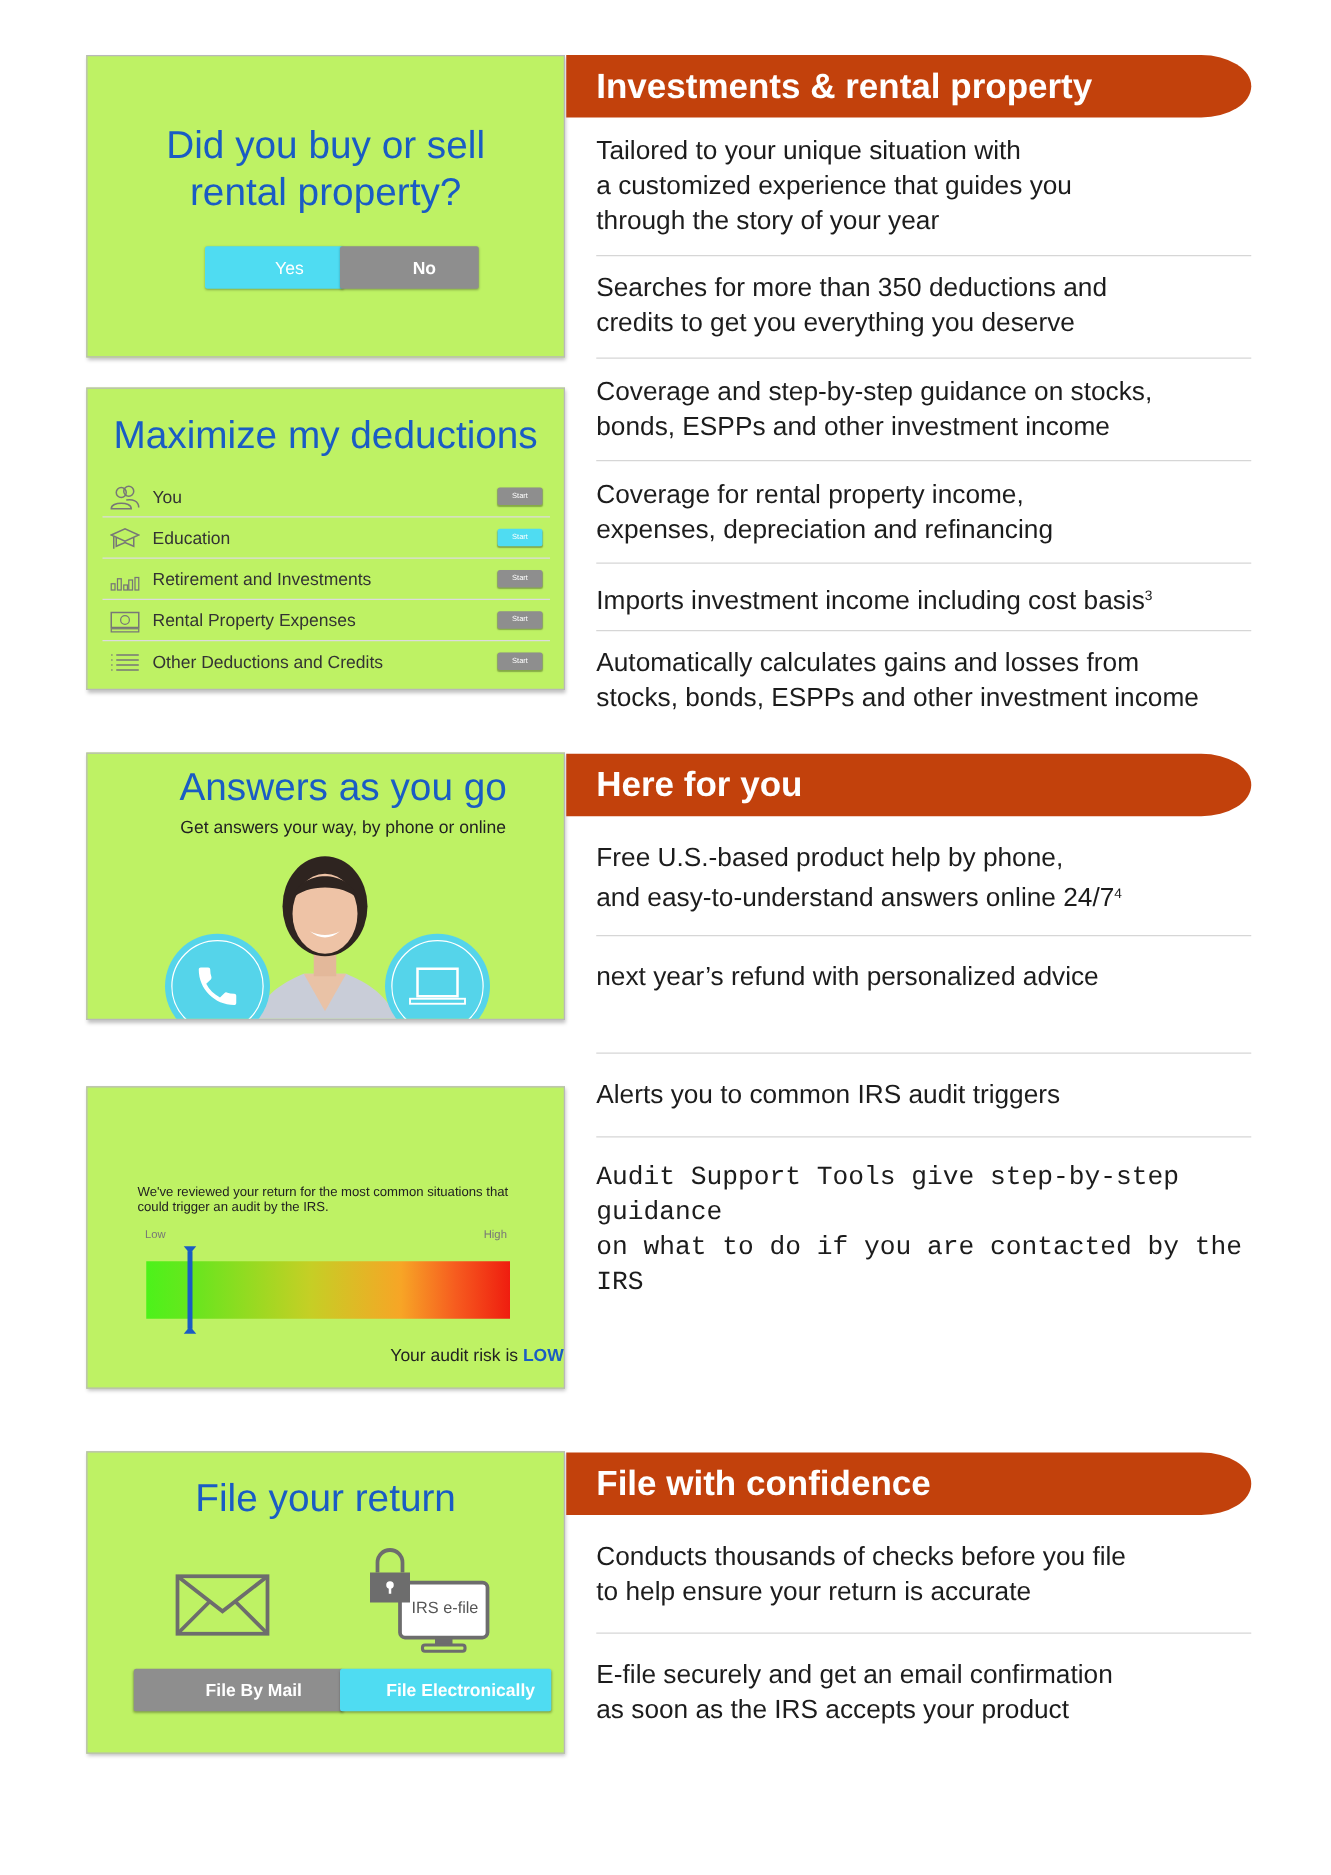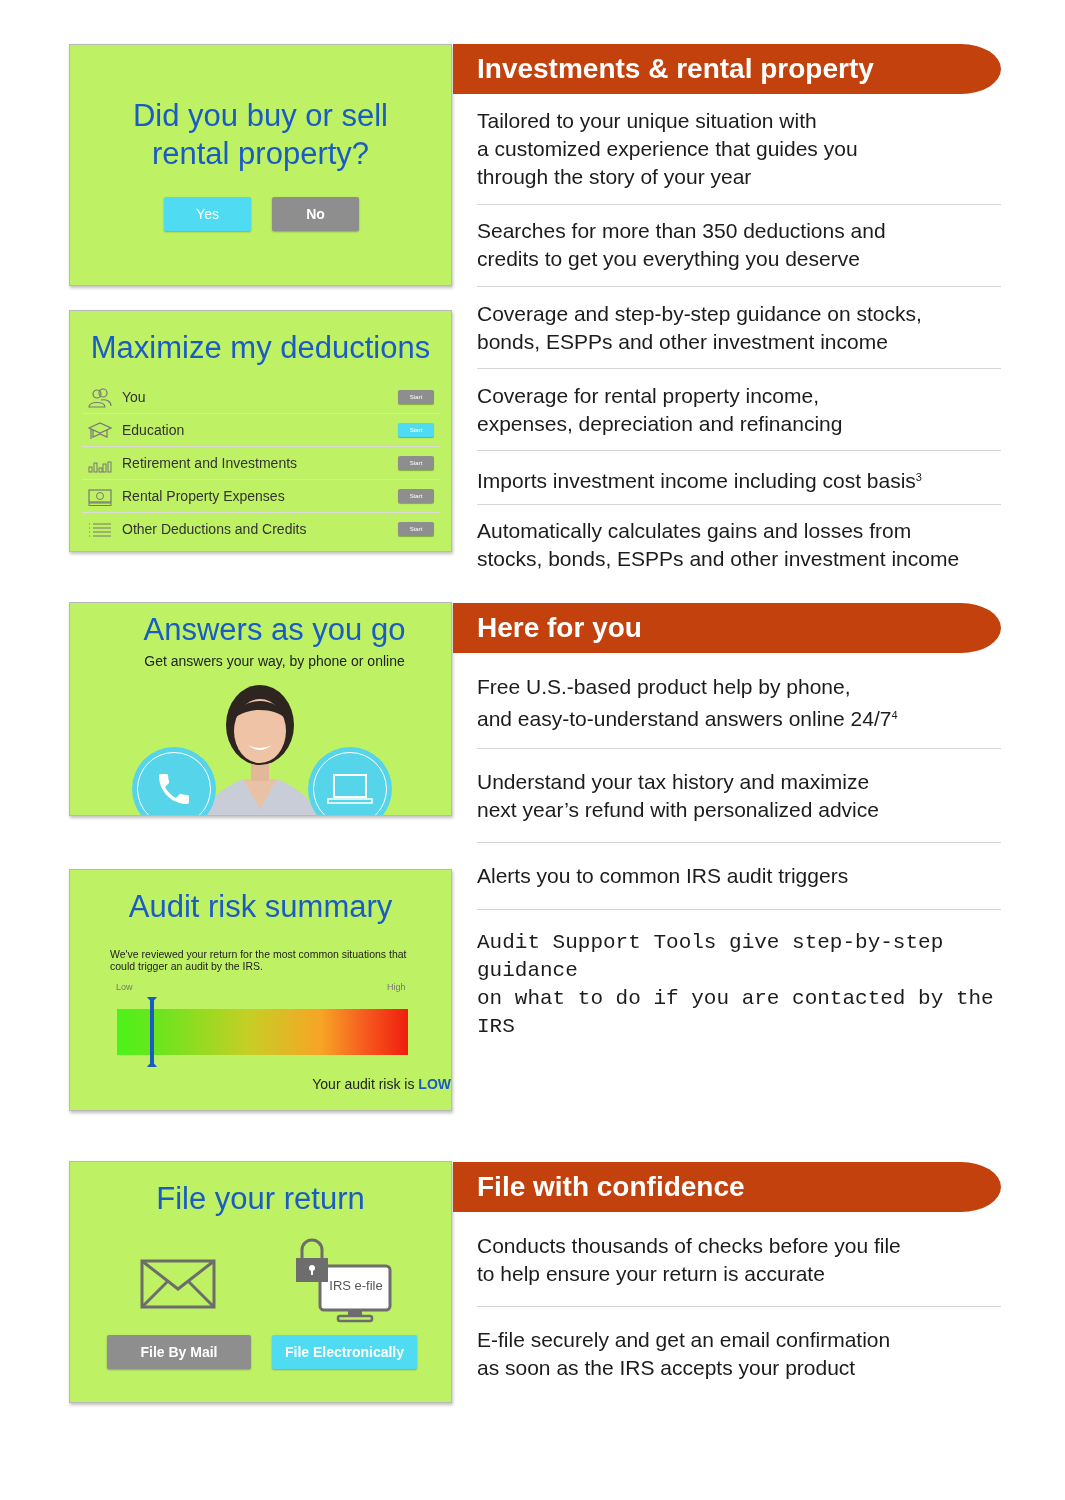--- a/index.html
+++ b/index.html
@@ -11,21 +11,21 @@
       position: absolute; left: 69px; width: 383px; background: #bef264;
       border: 1px solid #b9b9b9; box-shadow: 1px 2px 3px rgba(0,0,0,0.25);
       box-sizing: border-box;
     }
     .card-title {
       color: #1a5cc4; font-size: 31px; text-align: center; font-weight: normal;
       margin: 0; line-height: 38px;
     }
     .btn {
       position: absolute; color: #fff; font-size: 14px; text-align: center;
-      border-radius: 2px; box-shadow: 0 1px 2px rgba(0,0,0,0.3); font-weight: bold;
+      border-radius: 2px; box-shadow: 0 1px 2px rgba(0,0,0,0.3); font-weight: bold; padding-left: 24px;
     }
     .btn.cyan { background: #4fdcf2; }
     .btn.grey { background: #8e8e8e; }
 
     .header-bar {
       position: absolute; left: 453px; width: 548px; height: 50px;
       background: #c2410c; border-radius: 0 40px 40px 0 / 0 25px 25px 0;
       color: #fff; font-size: 28px; font-weight: bold; line-height: 50px;
       padding-left: 24px; box-sizing: border-box;
     }
@@ -192,21 +192,20 @@
   <div style="position:absolute;left:238px;top:144px;width:84px;height:84px;border-radius:50%;background:#55d4ea;">
     <div style="position:absolute;left:5px;top:5px;width:72px;height:72px;border-radius:50%;border:1.5px solid #fff;"></div>
     <svg style="position:absolute;left:18px;top:24px;" width="48" height="36" viewBox="0 0 48 36">
         <rect x="8" y="4" width="32" height="22" fill="none" stroke="#fff" stroke-width="2"></rect>
         <rect x="2" y="28" width="44" height="4" fill="none" stroke="#fff" stroke-width="1.5"></rect>
       </svg>
   </div>
 </div>
 
 <div class="card" style="top:869px;height:242px;">
-  <div class="card-title" style="margin-top:18px;">Audit risk summary</div>
   <div style="position:absolute;left:40px;top:78px;font-size:10.5px;color:#222;line-height:12px;">
     <div>We've reviewed your return for the most common situations that</div>
     <div>could trigger an audit by the IRS.</div>
   </div>
   <div style="position:absolute;left:46px;top:112px;font-size:9px;color:#777;">Low</div>
   <div style="position:absolute;left:317px;top:112px;font-size:9px;color:#777;">High</div>
   <div class="risk-bar">
     <div class="risk-marker" id="risk-marker" style="left: 12%;"></div>
   </div>
   <div style="position:absolute;left:0;width:100%;top:206px;text-align:right;font-size:14px;color:#222;">
@@ -214,21 +213,20 @@
   </div>
 </div>
 
 <div class="header-bar" style="top:603px;">Here for you</div>
 <div id="help-features">
     <div class="feature" style="top: 673px;">
       <div>Free U.S.-based product help by phone,</div>
       <div><span>and easy-to-understand answers online 24/7</span><sup>4</sup></div>
     </div>
     <div class="feature" style="top: 768px;">
-      <div>Understand your tax history and maximize</div>
       <div>next year’s refund with personalized advice</div>
     </div>
     <div class="feature" style="top: 862px;">
       <div>Alerts you to common IRS audit triggers</div>
     </div>
     <div class="feature" style="top: 929px; font-family: Liberation Mono, monospace;">
       <div>Audit Support Tools give step-by-step guidance</div>
       <div>on what to do if you are contacted by the IRS</div>
     </div>
     <div class="divider" style="top: 748px;"></div>

